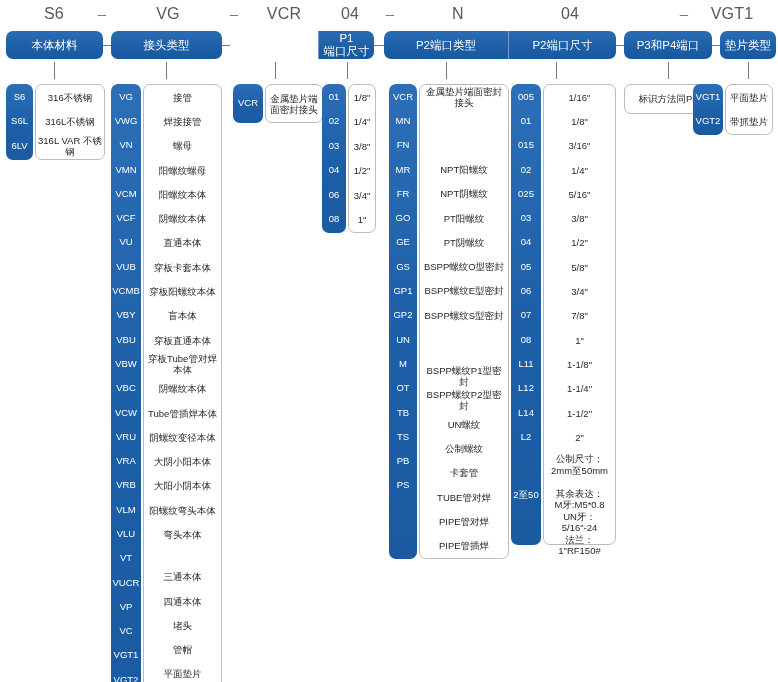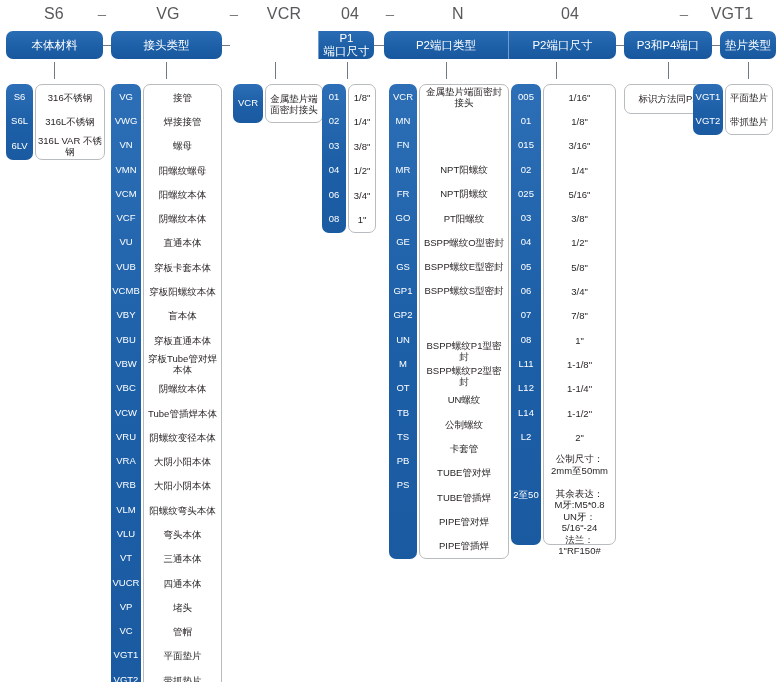--- a/index.html
+++ b/index.html
@@ -266,21 +266,21 @@
           <div class="cell" style="height: 24.3px;">盲本体</div>
           <div class="cell" style="height: 24.3px;">穿板直通本体</div>
           <div class="cell" style="height: 24.3px;">穿板Tube管对焊本体</div>
           <div class="cell" style="height: 24.3px;">阴螺纹本体</div>
           <div class="cell" style="height: 24.3px;">Tube管插焊本体</div>
           <div class="cell" style="height: 24.3px;">阴螺纹变径本体</div>
           <div class="cell" style="height: 24.3px;">大阴小阳本体</div>
           <div class="cell" style="height: 24.3px;">大阳小阴本体</div>
           <div class="cell" style="height: 24.3px;">阳螺纹弯头本体</div>
           <div class="cell" style="height: 24.3px;">弯头本体</div>
-          <div class="cell" style="height: 24.3px;">三通本体</div>
+          <div class="cell" style="height: 24.3px; margin-top: 18px;">三通本体</div>
           <div class="cell" style="height: 24.3px;">四通本体</div>
           <div class="cell" style="height: 24.3px;">堵头</div>
           <div class="cell" style="height: 24.3px;">管帽</div>
           <div class="cell" style="height: 24.3px;">平面垫片</div>
           <div class="cell" style="height: 24.3px;">带抓垫片</div>
         </div>
       </div>
     </div>
 
   <div class="grp" id="g-p1-port-type" style="left:233px;top:84px;">
@@ -334,30 +334,30 @@
           <div class="cell" style="height: 24.3px;">TB</div>
           <div class="cell" style="height: 24.3px;">TS</div>
           <div class="cell" style="height: 24.3px;">PB</div>
           <div class="cell" style="height: 24.3px;">PS</div>
         </div>
         <div class="descs" style="width: 90px;">
           <div class="cell" style="height: 24.3px;">金属垫片端面密封接头</div>
           <div class="cell" style="height: 24.3px; margin-top: 48px;">NPT阳螺纹</div>
           <div class="cell" style="height: 24.3px;">NPT阴螺纹</div>
           <div class="cell" style="height: 24.3px;">PT阳螺纹</div>
+          <div class="cell" style="height: 24.3px;">PT阴螺纹</div>
           <div class="cell" style="height: 24.3px;">BSPP螺纹O型密封</div>
           <div class="cell" style="height: 24.3px;">BSPP螺纹E型密封</div>
           <div class="cell" style="height: 24.3px;">BSPP螺纹S型密封</div>
           <div class="cell" style="height: 24.3px; margin-top: 36px;">BSPP螺纹P1型密封</div>
           <div class="cell" style="height: 24.3px;">BSPP螺纹P2型密封</div>
           <div class="cell" style="height: 24.3px;">UN螺纹</div>
           <div class="cell" style="height: 24.3px;">公制螺纹</div>
           <div class="cell" style="height: 24.3px;">卡套管</div>
           <div class="cell" style="height: 24.3px;">TUBE管对焊</div>
-          <div class="cell" style="height: 24.3px;">TUBE管插焊</div>
           <div class="cell" style="height: 24.3px;">PIPE管对焊</div>
           <div class="cell" style="height: 24.3px;">PIPE管插焊</div>
         </div>
       </div>
     </div>
 
   <div class="grp" id="g-p2-port-size" style="left:511px;top:84px;">
       <div class="grp-inner">
         <div class="codes" style="width: 30px;">
           <div class="cell" style="height: 24.3px;">005</div>

